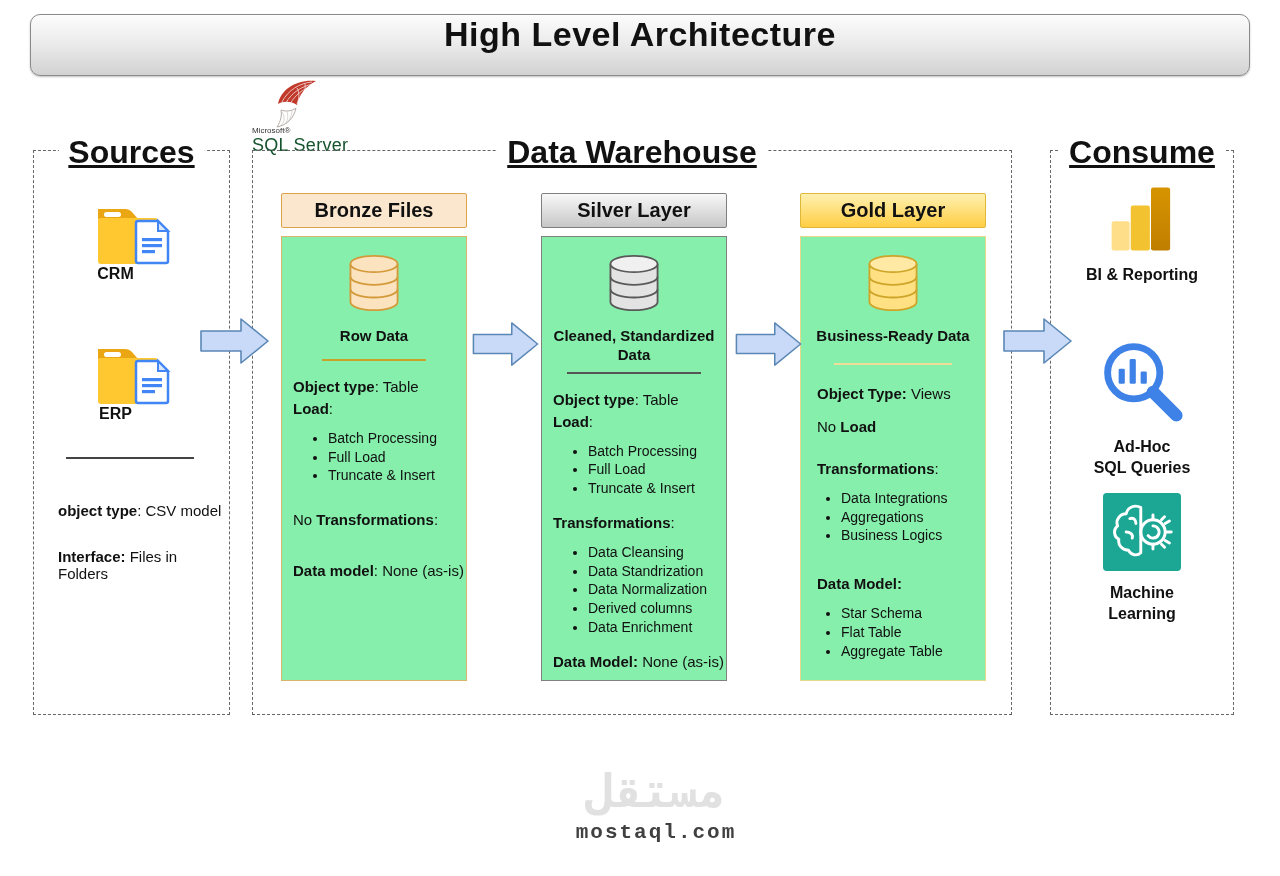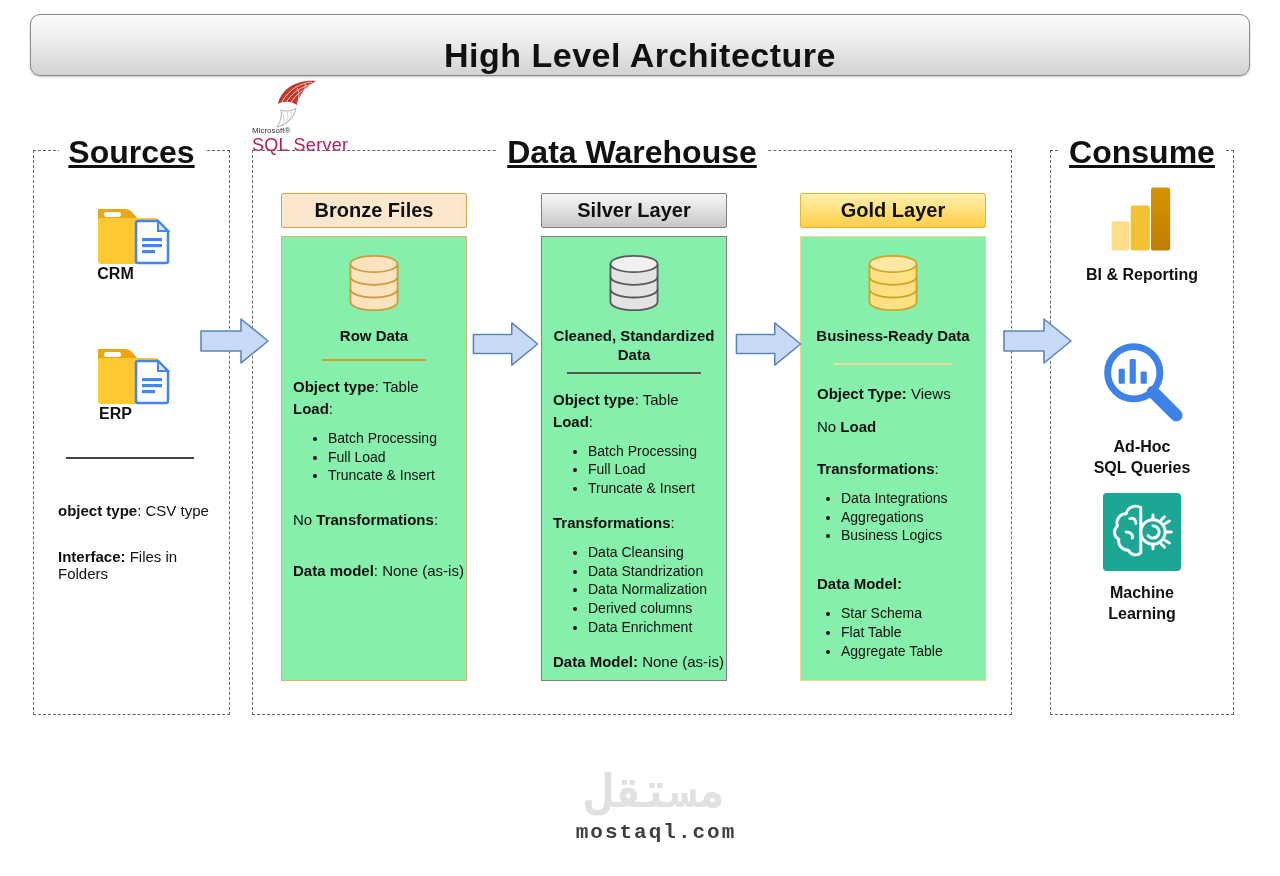--- a/index.html
+++ b/index.html
@@ -7,28 +7,28 @@
     position:relative; width:1280px; height:876px; background:#ffffff;
     font-family:"Liberation Sans", sans-serif; color:#111; overflow:hidden;
     border-bottom:1px solid #b5b5b5;
   }
   
   .title-bar{
     position:absolute; left:30px; top:14px; width:1218px; height:60px;
     border:1px solid #8a8a8a; border-radius:10px;
     background:linear-gradient(180deg,#fcfcfc 0%,#ececec 45%,#d2d2d2 100%);
     box-shadow:0 1px 2px rgba(0,0,0,.25);
-    display:flex; align-items:flex-end; justify-content:center;
+    display:flex; align-items:flex-start; justify-content:center;
   }
   .title-bar span{font-size:34px; font-weight:bold; letter-spacing:.5px;}
   
   .sqlserver{position:absolute; left:250px; top:78px; width:120px; text-align:left;}
   .sqlserver svg{display:block; margin-left:22px;}
   .sqlserver .ms{font-size:8px; color:#333; margin:-2px 0 0 2px;}
-  .sqlserver .sq{font-size:18px; color:#be185d; margin:0 0 0 2px; letter-spacing:.3px;}
+  .sqlserver .sq{font-size:18px; color:#14532d; margin:0 0 0 2px; letter-spacing:.3px;}
   
   .dash{position:absolute; border:1px dashed #666; background:transparent;}
   .sources-box{left:33px;  top:150px; width:195px; height:563px;}
   .wh-box{left:252px; top:150px; width:758px; height:563px;}
   .consume-box{left:1050px; top:150px; width:182px; height:563px;}
   .sec-title{
     position:absolute; top:-17px; left:50%; transform:translateX(-50%);
     background:#fff; padding:0 10px; font-size:32px; font-weight:bold; white-space:nowrap;text-decoration:underline;
   }
   
@@ -151,21 +151,21 @@
           <rect x="6" y="23" width="20" height="3.2" fill="#4285f4"></rect>
           <rect x="6" y="29" width="13" height="3.2" fill="#4285f4"></rect>
         </g>
       </svg>
       <span class="src-label">ERP</span>
     </div>
 
     <div class="src-divider"></div>
 
     <div class="src-kv k1 kv">
-      <span></span><b>object type</b><span>: CSV type</span>
+      <span></span><b>object type</b><span>: CSV model</span>
     </div>
     <div class="src-kv k2 kv">
       <span></span><b>Interface:</b><span> Files in Folders</span>
     </div>
   </section>
 
   <section class="dash wh-box">
     <span class="sec-title">Data Warehouse</span>
   </section>
 

